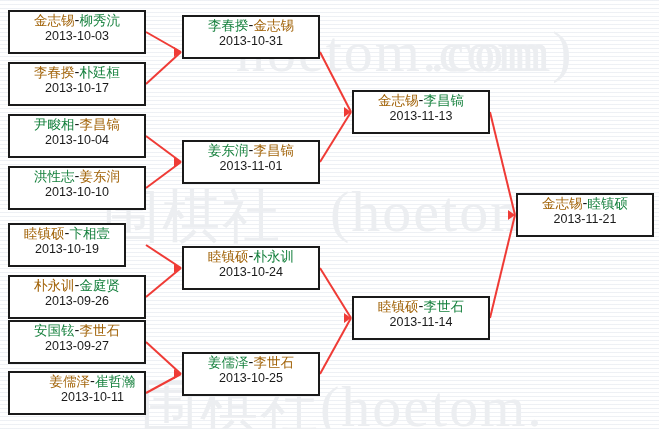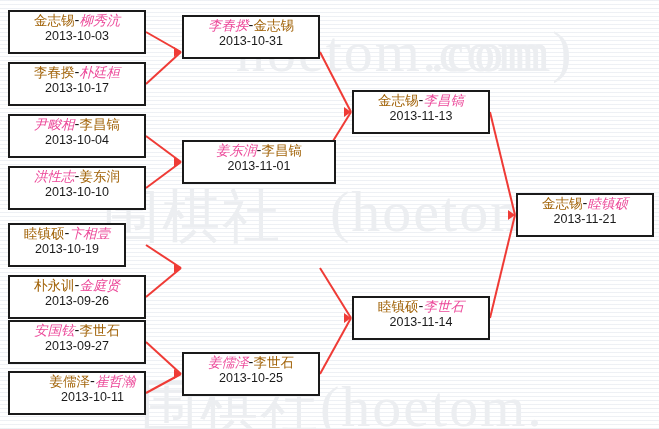--- a/index.html
+++ b/index.html
@@ -70,21 +70,21 @@
     padding: 1px 3px 2px 3px;
     line-height: 1.15;
   }
   .players {
     font-size: 13.5px;
     white-space: nowrap;
     color: #111111;
     font-family: "DejaVu Sans", sans-serif;
   }
   .p-win   { color: #a16207; }
-  .p-lose  { color: #ec4899; font-style: italic; }
+  .p-lose  { color: #15803d; }
   .p-sep   { color: #1a1a1a; }
   .date {
     font-size: 12.5px;
     color: #1a1a1a;
     font-family: Liberation Sans, sans-serif;
     letter-spacing: 0px;
     white-space: nowrap;
   }
 </style>
 </head>
@@ -155,23 +155,27 @@
       <div class="date">2013-09-27</div>
     </div>
     <div class="match" style="left: 8px; top: 371px; width: 138px; height: 44px; padding-left: 34px;">
       <div class="players"><span class="p-win">姜儒泽</span><span class="p-sep">-</span><span class="p-lose">崔哲瀚</span></div>
       <div class="date">2013-10-11</div>
     </div>
     <div class="match" style="left: 182px; top: 15px; width: 138px; height: 44px;">
       <div class="players"><span class="p-lose">李春揆</span><span class="p-sep">-</span><span class="p-win">金志锡</span></div>
       <div class="date">2013-10-31</div>
     </div>
-    <div class="match" style="left: 182px; top: 140px; width: 154px; height: 44px;">
+    <div class="match" style="left: 182px; top: 140px; width: 138px; height: 44px;">
       <div class="players"><span class="p-lose">姜东润</span><span class="p-sep">-</span><span class="p-win">李昌镐</span></div>
       <div class="date">2013-11-01</div>
+    </div>
+    <div class="match" style="left: 182px; top: 246px; width: 138px; height: 44px;">
+      <div class="players"><span class="p-win">睦镇硕</span><span class="p-sep">-</span><span class="p-lose">朴永训</span></div>
+      <div class="date">2013-10-24</div>
     </div>
     <div class="match" style="left: 182px; top: 352px; width: 138px; height: 44px;">
       <div class="players"><span class="p-lose">姜儒泽</span><span class="p-sep">-</span><span class="p-win">李世石</span></div>
       <div class="date">2013-10-25</div>
     </div>
     <div class="match" style="left: 352px; top: 90px; width: 138px; height: 44px;">
       <div class="players"><span class="p-win">金志锡</span><span class="p-sep">-</span><span class="p-lose">李昌镐</span></div>
       <div class="date">2013-11-13</div>
     </div>
     <div class="match" style="left: 352px; top: 296px; width: 138px; height: 44px;">

